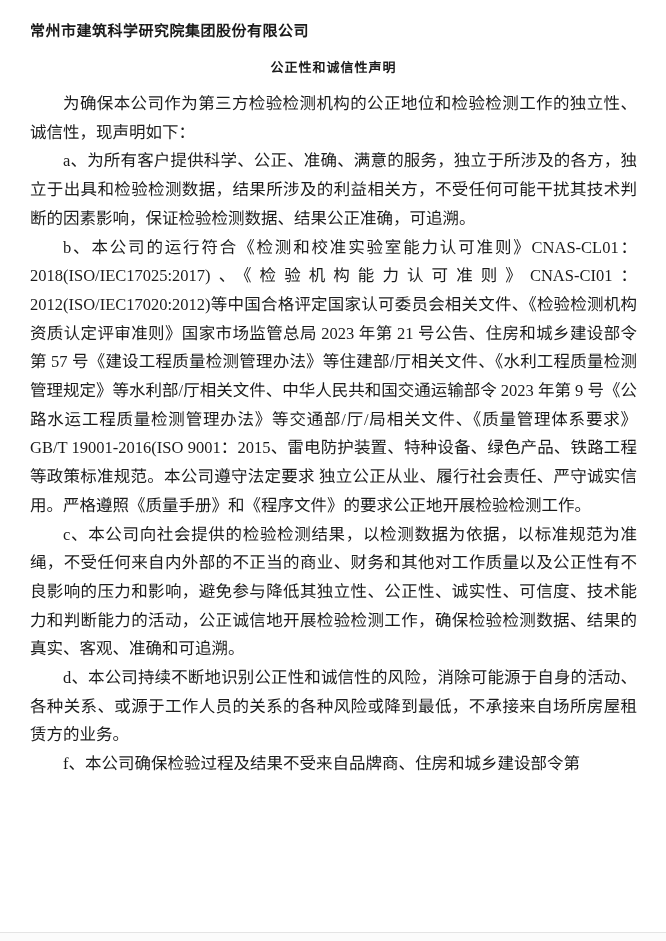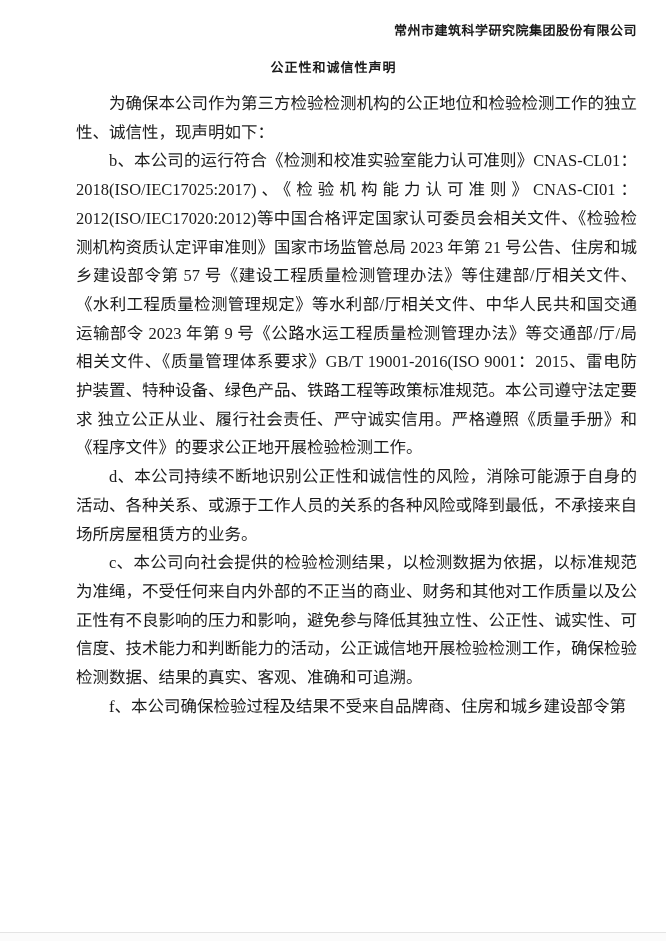--- a/index.html
+++ b/index.html
@@ -17,23 +17,23 @@
     overflow: hidden;
     font-family: "Liberation Serif", "DejaVu Serif", serif;
     color: #1b1b1b;
   }
 
   .doc {
     padding: 20px 29px 0 30px;
   }
 
   .doc-title {
-    font-size: 13px;
+    font-size: 15px;
     font-weight: bold;
-    text-align: right;
+    text-align: left;
     line-height: 22px;
     letter-spacing: 0.5px;
   }
 
   .doc-subtitle {
     font-size: 13px;
     font-weight: bold;
     text-align: center;
     line-height: 22px;
     letter-spacing: 1px;
@@ -41,21 +41,20 @@
     margin-bottom: 11px;
   }
 
   .doc-body p {
     font-size: 16.5px;
     line-height: 28.7px;
     text-align: justify;
     text-justify: inter-ideograph;
     text-indent: 33px;
     word-break: break-word;
-    margin-left: 46px;
   }
 
   .page-bottom-edge {
     position: absolute;
     left: 0;
     right: 0;
     top: 932px;
     height: 9px;
     background: #fbfbfb;
     border-top: 1px solid #e4e4e4;
@@ -65,25 +64,26 @@
 <body>
 
 <div class="page">
   <div class="doc">
     <div class="doc-title">常州市建筑科学研究院集团股份有限公司</div>
     <div class="doc-subtitle">公正性和诚信性声明</div>
     <div class="doc-body">
 
         <p>为确保本公司作为第三方检验检测机构的公正地位和检验检测工作的独立性、诚信性，现声明如下：</p>
 
+        <p>a、为所有客户提供科学、公正、准确、满意的服务，独立于所涉及的各方，独立于出具和检验检测数据，结果所涉及的利益相关方，不受任何可能干扰其技术判断的因素影响，保证检验检测数据、结果公正准确，可追溯。</p>
 
         <p>b、本公司的运行符合《检测和校准实验室能力认可准则》CNAS-CL01：2018(ISO/IEC17025:2017)、《检验机构能力认可准则》CNAS-CI01：2012(ISO/IEC17020:2012)等中国合格评定国家认可委员会相关文件、《检验检测机构资质认定评审准则》国家市场监管总局 2023 年第 21 号公告、住房和城乡建设部令第 57 号《建设工程质量检测管理办法》等住建部/厅相关文件、《水利工程质量检测管理规定》等水利部/厅相关文件、中华人民共和国交通运输部令 2023 年第 9 号《公路水运工程质量检测管理办法》等交通部/厅/局相关文件、《质量管理体系要求》GB/T 19001-2016(ISO 9001：2015、雷电防护装置、特种设备、绿色产品、铁路工程等政策标准规范。本公司遵守法定要求 独立公正从业、履行社会责任、严守诚实信用。严格遵照《质量手册》和《程序文件》的要求公正地开展检验检测工作。</p>
 
+        <p>c、本公司向社会提供的检验检测结果，以检测数据为依据，以标准规范为准绳，不受任何来自内外部的不正当的商业、财务和其他对工作质量以及公正性有不良影响的压力和影响，避免参与降低其独立性、公正性、诚实性、可信度、技术能力和判断能力的活动，公正诚信地开展检验检测工作，确保检验检测数据、结果的真实、客观、准确和可追溯。</p>
+
         <p>d、本公司持续不断地识别公正性和诚信性的风险，消除可能源于自身的活动、各种关系、或源于工作人员的关系的各种风险或降到最低，不承接来自场所房屋租赁方的业务。</p>
-
-        <p>c、本公司向社会提供的检验检测结果，以检测数据为依据，以标准规范为准绳，不受任何来自内外部的不正当的商业、财务和其他对工作质量以及公正性有不良影响的压力和影响，避免参与降低其独立性、公正性、诚实性、可信度、技术能力和判断能力的活动，公正诚信地开展检验检测工作，确保检验检测数据、结果的真实、客观、准确和可追溯。</p>
 
 
         <p>f、本公司确保检验过程及结果不受来自品牌商、住房和城乡建设部令第</p>
       </div>
   </div>
   <div class="page-bottom-edge"></div>
 </div>
 
 </body></html>

